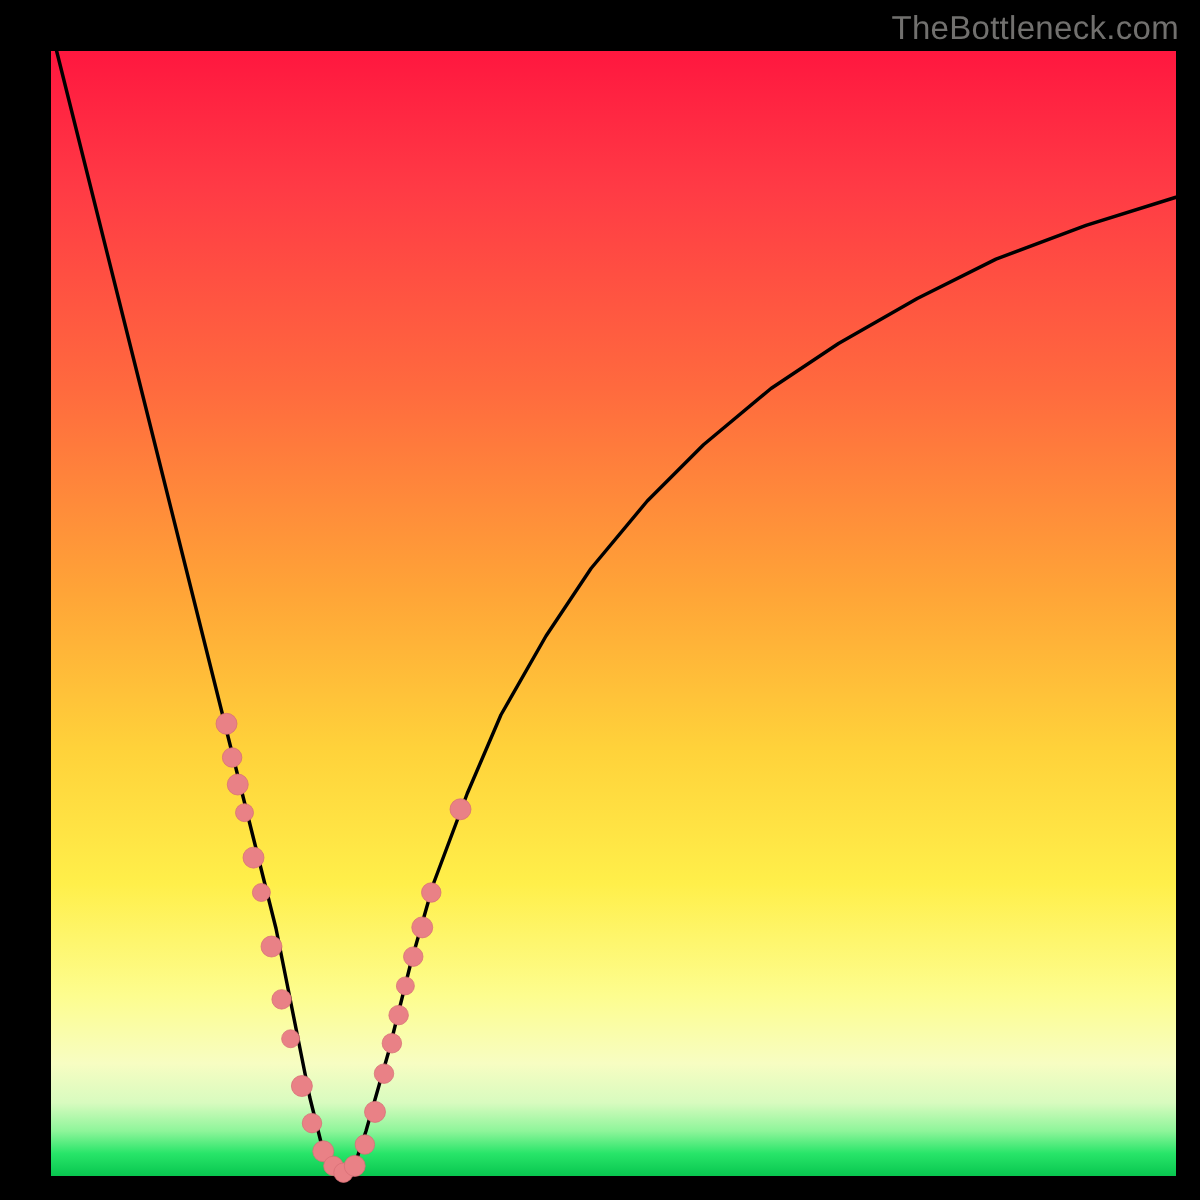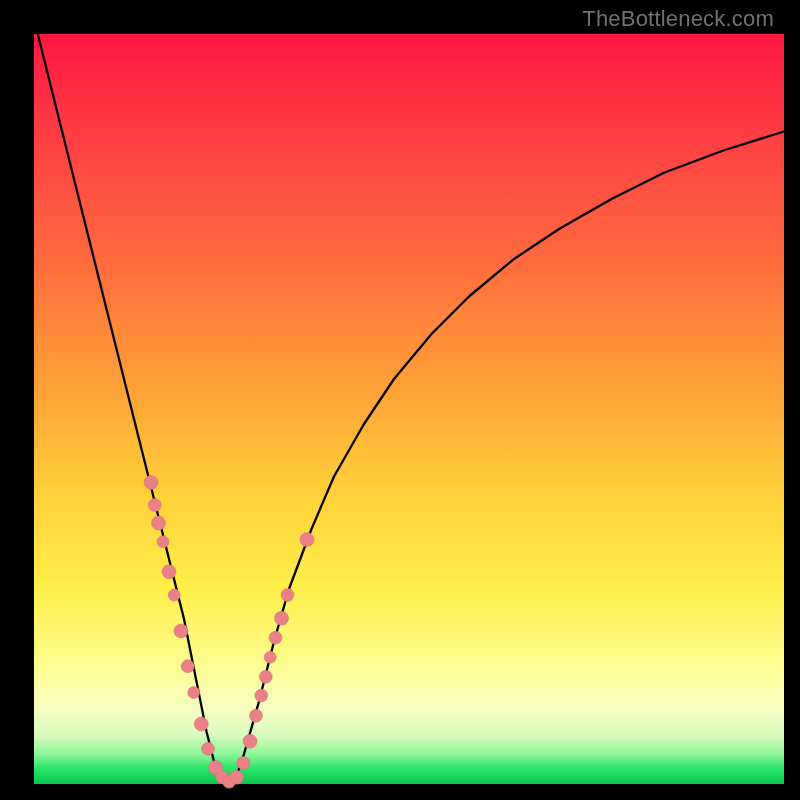--- a/index.html
+++ b/index.html
@@ -36,21 +36,21 @@
       #f7fdc2 90%,
       #d8fbbf 93.5%,
       #8ef59a 96%,
       #28e569 98%,
       #08c64f 100%
     );
   }
   .watermark {
     position: absolute;
     top: 6px;
-    right: 26px;
+    right: 14px;
     color: #71706e;
     font-size: 22px;
     letter-spacing: 0.2px;
     font-weight: 400;
     user-select: none;
   }
   svg.curve {
     position: absolute;
     left: 0;
     top: 0;

